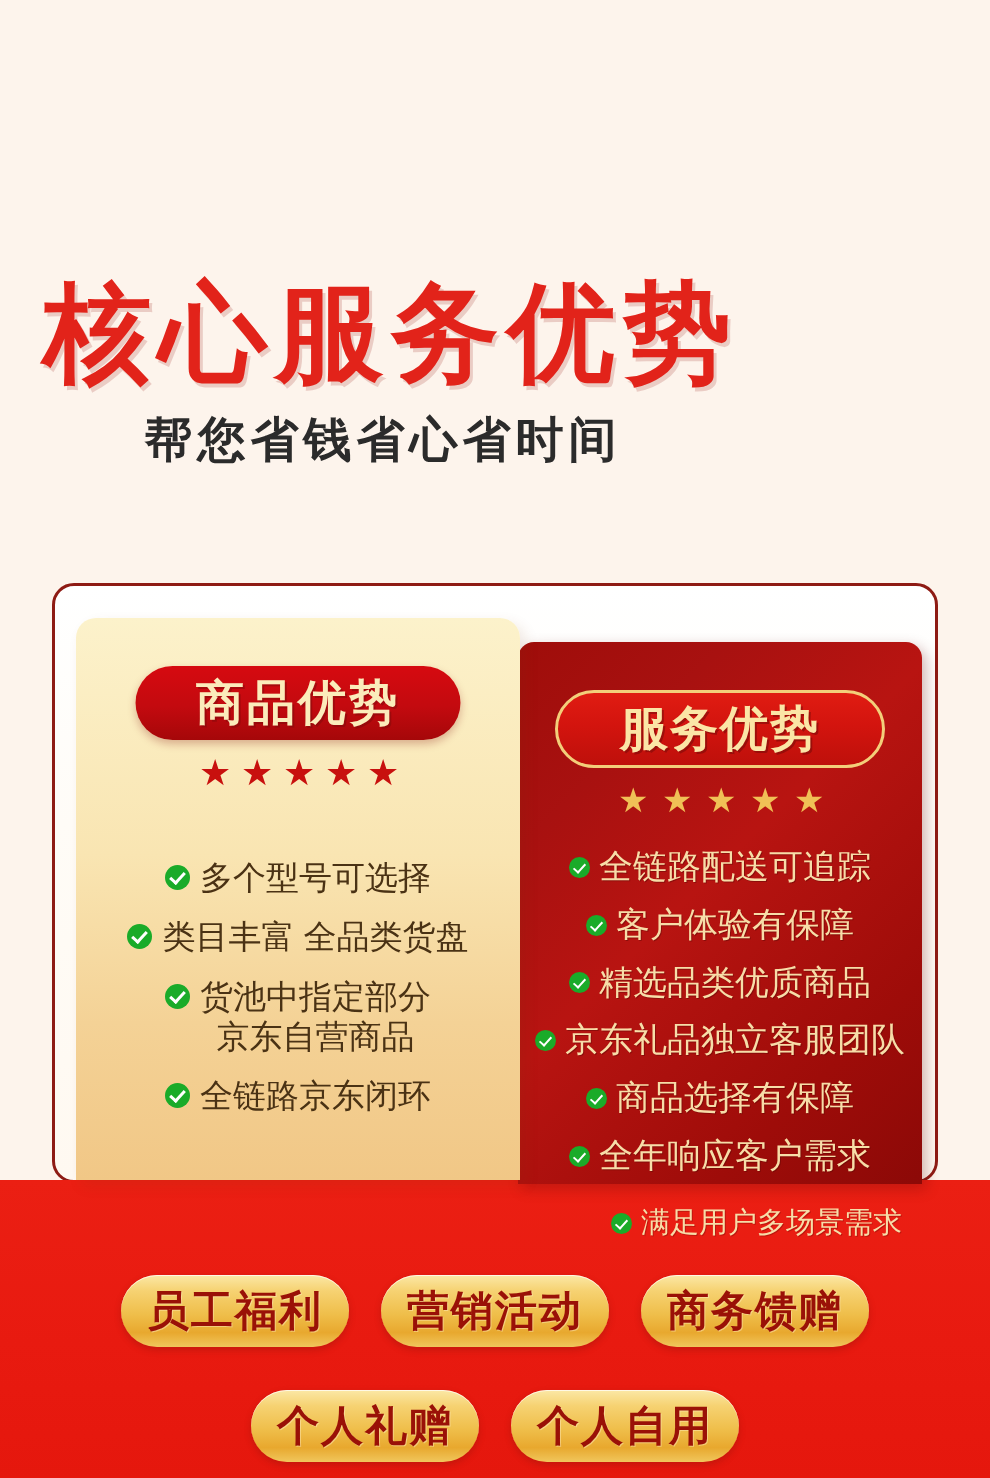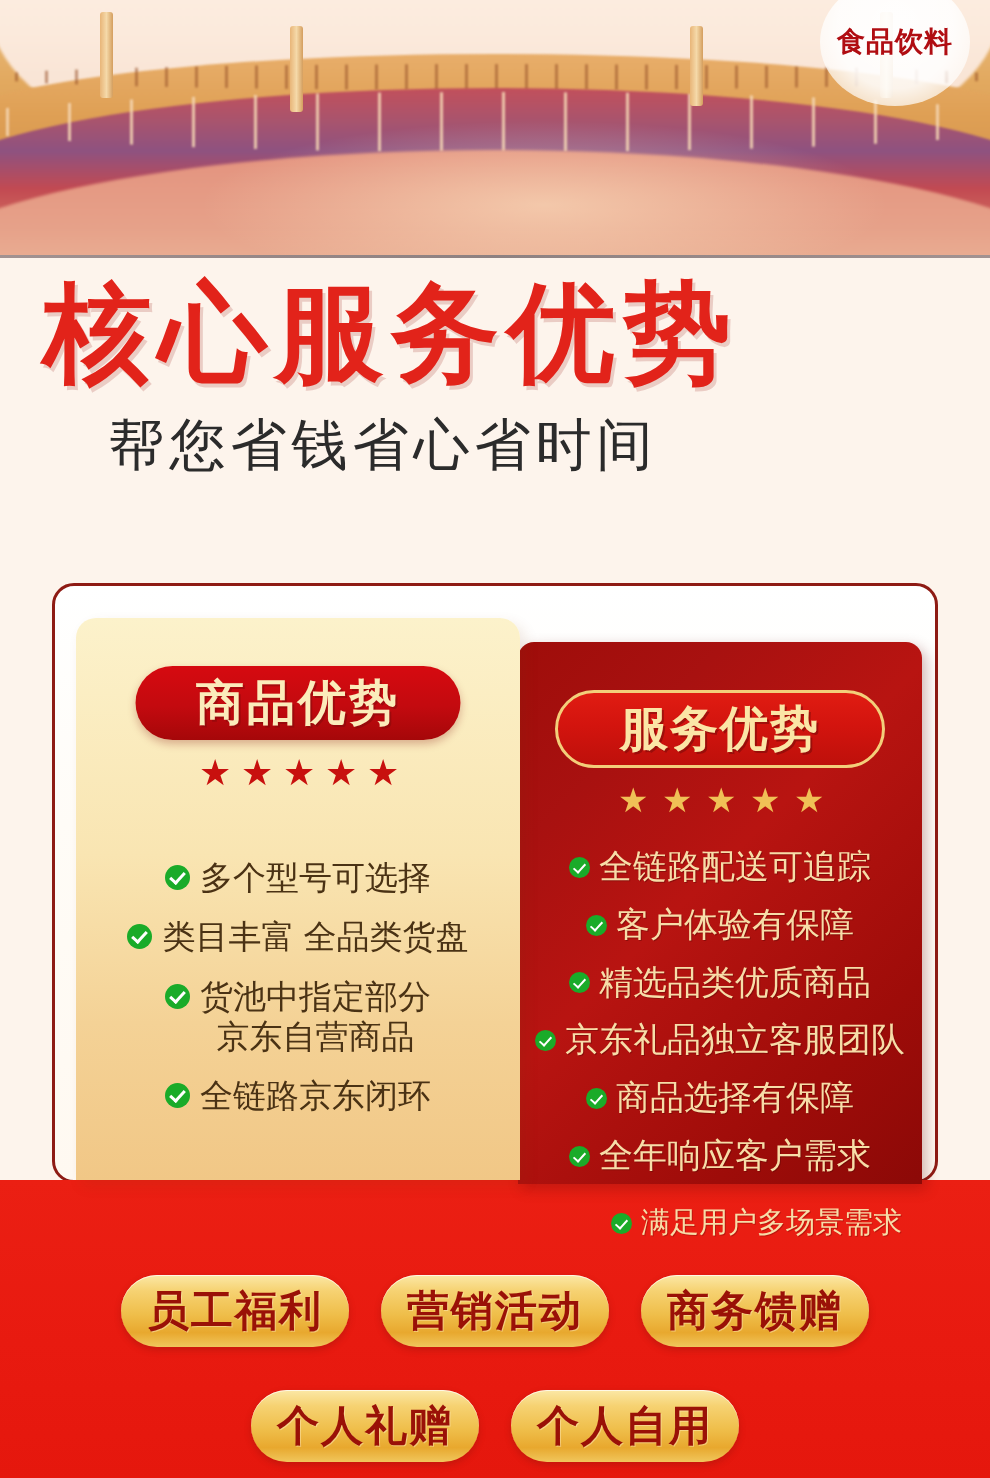--- a/index.html
+++ b/index.html
@@ -104,21 +104,21 @@
   .title-wrap{
     position:absolute;left:0;top:275px;width:782px;text-align:center;
   }
   .main-title{
     font-size:108px;line-height:1.08;font-weight:bold;color:#E2231A;
     letter-spacing:8px;margin:0;
     text-shadow:3px 4px 0 rgba(150,20,15,.18);
   }
   .sub-title{
     margin:16px 16px 0 0;
-    font-size:56px;font-weight:normal;color:#2B2B2B;letter-spacing:5px;
+    font-size:48px;font-weight:bold;color:#2B2B2B;letter-spacing:5px;
   }
 
   
   .frame{
     position:absolute;left:52px;top:583px;width:886px;height:600px;
     border:3px solid #8E1B14;border-radius:22px;
     background:linear-gradient(to bottom, #FFFFFF 0%, #FFFCF7 40%, #FFF9F1 100%);
     box-sizing:border-box;
   }
 
@@ -257,38 +257,20 @@
     font-size:42px;font-weight:bold;color:#9A1107;letter-spacing:2px;
     white-space:nowrap;
     text-shadow:1px 1px 0 rgba(255,240,200,.45);
   }
 </style>
 </head>
 <body>
 
 <div class="page">
 
-  <div class="hero">
-    <div class="hero-arc-outer"></div>
-    <div class="hero-arc-inner"></div>
-    <div class="hero-lip"></div>
-    <div class="hero-rail"></div>
-    <div class="hero-floor"></div>
-    <div class="hero-glow"></div>
-
-    <div class="hero-post" style="left:100px;top:12px;height:86px;"></div>
-    <div class="hero-post" style="left:290px;top:26px;height:86px;"></div>
-    <div class="hero-post" style="left:690px;top:26px;height:80px;"></div>
-    <div class="hero-post" style="left:880px;top:12px;height:86px;"></div>
-
-    <div class="cat-badge">
-      <span>食品饮料</span>
-    </div>
-    <div class="hero-bottomline"></div>
-  </div>
 
   <div class="title-wrap">
     <h1 class="main-title">核心服务优势</h1>
     <div class="sub-title">帮您省钱省心省时间</div>
   </div>
 
   <div class="frame"></div>
 
   <div class="card-left">
     <div class="badge-left">

